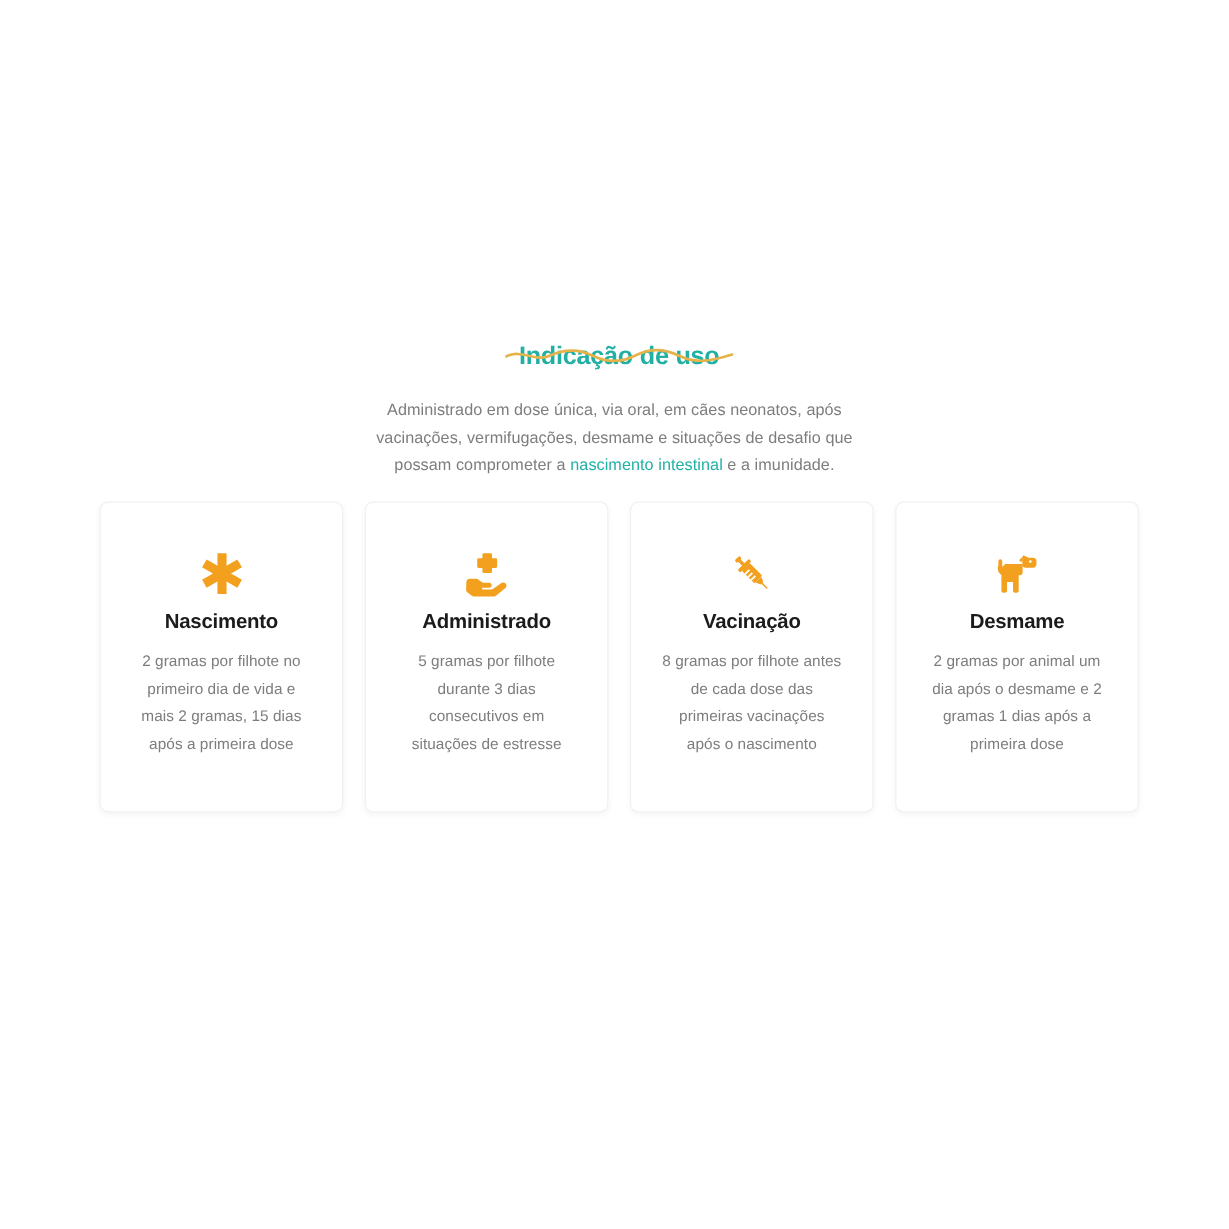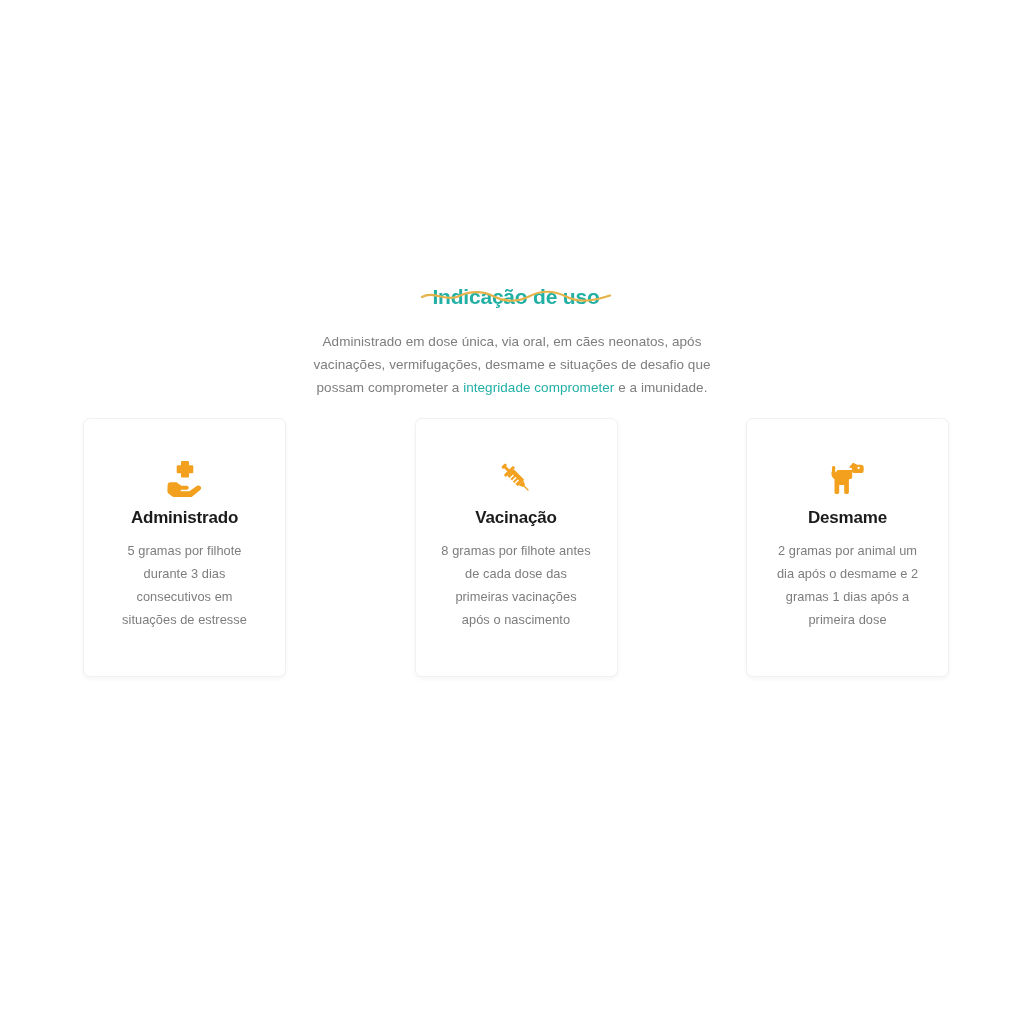--- a/index.html
+++ b/index.html
@@ -134,24 +134,37 @@
 
 <div id="section">
 
   <div class="heading-wrap">
     <h2 class="section-title">Indicação de uso</h2>
     <svg class="title-underline" viewBox="0 0 192 12" preserveAspectRatio="none">
       <path d="M2 7 C 14 0.5, 26 12, 38 6.5 S 62 0.5, 74 6.5 S 98 12, 110 6 S 134 0.5, 146 6.5 S 170 12, 190 5.5" fill="none" stroke="#e5b34a" stroke-width="2.2" stroke-linecap="round"></path>
     </svg>
   </div>
 
-  <p class="intro"><span>Administrado em dose única, via oral, em cães neonatos, após vacinações, vermifugações, desmame e situações de desafio que possam comprometer a </span><a class="hl" href="#" style="text-decoration:none">integridade comprometer</a><span> e a imunidade.</span></p>
+  <p class="intro"><span>Administrado em dose única, via oral, em cães neonatos, após vacinações, vermifugações, desmame e situações de desafio que possam comprometer a </span><a class="hl" href="#" style="text-decoration:none">nascimento intestinal</a><span> e a imunidade.</span></p>
 
   <div class="card-row">
 
+    <div class="card">
+      <div class="card-icon">
+        <svg width="34" height="38" viewBox="0 0 34 38" aria-hidden="true">
+          <g stroke="#f2a01e" stroke-width="7.6" stroke-linecap="butt">
+            <line x1="17" y1="2" x2="17" y2="36"></line>
+            <line x1="2.3" y1="10.5" x2="31.7" y2="27.5"></line>
+            <line x1="2.3" y1="27.5" x2="31.7" y2="10.5"></line>
+          </g>
+        </svg>
+      </div>
+      <div class="card-title">Nascimento</div>
+      <div class="card-text">2 gramas por filhote no primeiro dia de vida e mais 2 gramas, 15 dias após a primeira dose</div>
+    </div>
 
     <div class="card">
       <div class="card-icon">
         <svg width="38" height="38" viewBox="0 0 38 38" aria-hidden="true">
           <g fill="#f2a01e">
 
             <path d="M16.2 2 h5.6 a1.2 1.2 0 0 1 1.2 1.2 v3.1 h3.1 a1.2 1.2 0 0 1 1.2 1.2 v5.6
                      a1.2 1.2 0 0 1 -1.2 1.2 h-3.1 v3.1 a1.2 1.2 0 0 1 -1.2 1.2 h-5.6
                      a1.2 1.2 0 0 1 -1.2 -1.2 v-3.1 h-3.1 a1.2 1.2 0 0 1 -1.2 -1.2 v-5.6
                      a1.2 1.2 0 0 1 1.2 -1.2 h3.1 v-3.1 a1.2 1.2 0 0 1 1.2 -1.2 z"></path>

